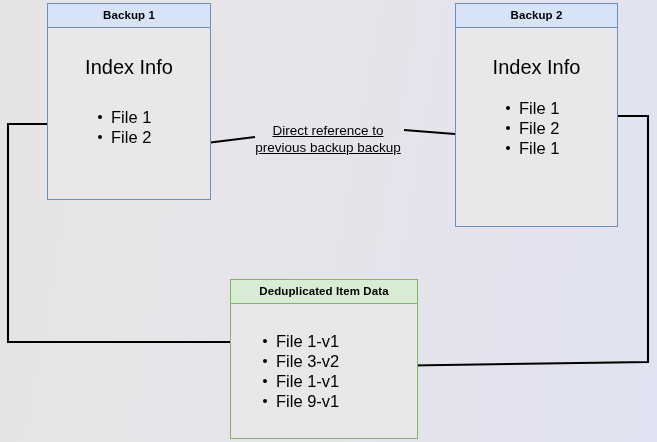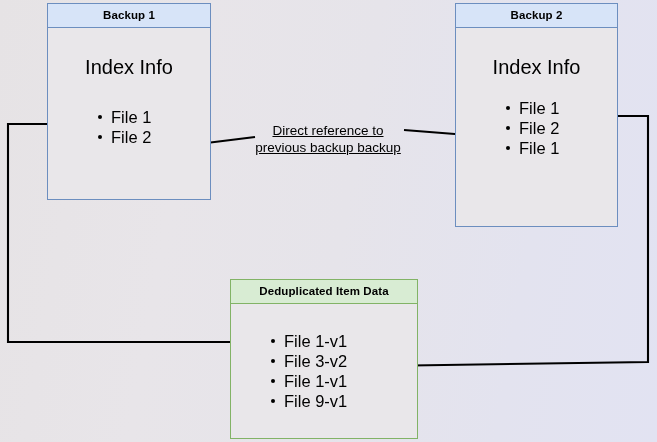--- a/index.html
+++ b/index.html
@@ -89,21 +89,21 @@
     top: 8px;
     width: 4px;
     height: 4px;
     border-radius: 50%;
     background: #000;
   }
 
   
   .list-b1 { left: 48px; top: 79px; }
   .list-b2 { left: 48px; top: 70px; }
-  .list-dd { left: 38px; top: 27px; }
+  .list-dd { left: 30px; top: 27px; }
 
   .edge-label {
     position: absolute;
     text-align: center;
     font-size: 13.5px;
     line-height: 17px;
     color: #000;
     white-space: nowrap;
     text-decoration: underline;
   }

